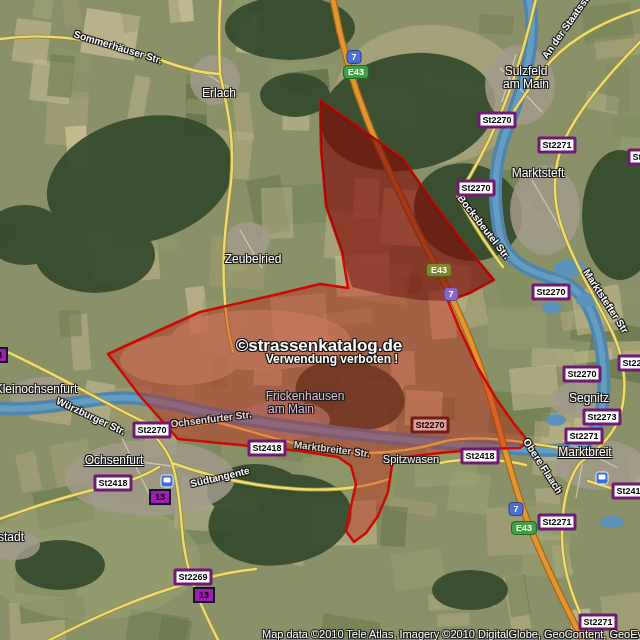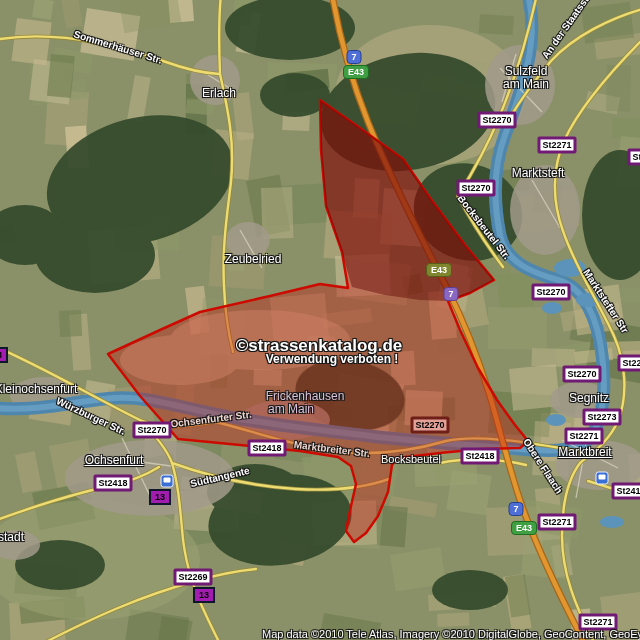--- a/index.html
+++ b/index.html
@@ -299,21 +299,21 @@
       <div class="lbl town halo md" style="left: 526px; top: 71px;">Sulzfeld</div>
       <div class="lbl town halo md" style="left: 526px; top: 84px;">am Main</div>
       <div class="lbl town halo md" style="left: 538px; top: 173px;">Marktsteft</div>
       <div class="lbl town halo md" style="left: 589px; top: 398px;">Segnitz</div>
       <div class="lbl town halo lg" style="left: 585px; top: 452px;">Marktbreit</div>
       <div class="lbl town halo lg" style="left: 114px; top: 460px;">Ochsenfurt</div>
       <div class="lbl town halo md" style="left: 36px; top: 389px;">Kleinochsenfurt</div>
       <div class="lbl town halo md" style="left: 11px; top: 537px;">stadt</div>
       <div class="lbl town halo md tint" style="left: 305px; top: 396px;">Frickenhausen</div>
       <div class="lbl town halo md tint" style="left: 291px; top: 409px;">am Main</div>
-      <div class="lbl town halo sm" style="left: 411px; top: 459px;">Bocksbeutel</div>
+      <div class="lbl town halo sm" style="left: 411px; top: 459px;">Spitzwasen</div>
       <div class="lbl rlabel halo" style="left: 118px; top: 47px; transform: translate(-50%, -50%) rotate(17deg);">Sommerhäuser Str.</div>
       <div class="lbl rlabel halo" style="left: 567px; top: 25px; transform: translate(-50%, -50%) rotate(-55deg);">An der Staatsstr.</div>
       <div class="lbl rlabel halo" style="left: 484px; top: 227px; transform: translate(-50%, -50%) rotate(52deg);">Bocksbeutel Str.</div>
       <div class="lbl rlabel halo" style="left: 606px; top: 301px; transform: translate(-50%, -50%) rotate(57deg);">Marktstefter Str</div>
       <div class="lbl rlabel halo" style="left: 91px; top: 416px; transform: translate(-50%, -50%) rotate(25deg);">Würzburger Str.</div>
       <div class="lbl rlabel halo tint" style="left: 211px; top: 419px; transform: translate(-50%, -50%) rotate(-7deg);">Ochsenfurter Str.</div>
       <div class="lbl rlabel halo tint" style="left: 332px; top: 449px; transform: translate(-50%, -50%) rotate(7deg);">Marktbreiter Str.</div>
       <div class="lbl rlabel halo" style="left: 220px; top: 477px; transform: translate(-50%, -50%) rotate(-13deg);">Südtangente</div>
       <div class="lbl rlabel halo" style="left: 543px; top: 466px; transform: translate(-50%, -50%) rotate(57deg);">Obere Flaach</div>
       <div class="lbl badge" style="left: 497px; top: 120px;">St2270</div>

